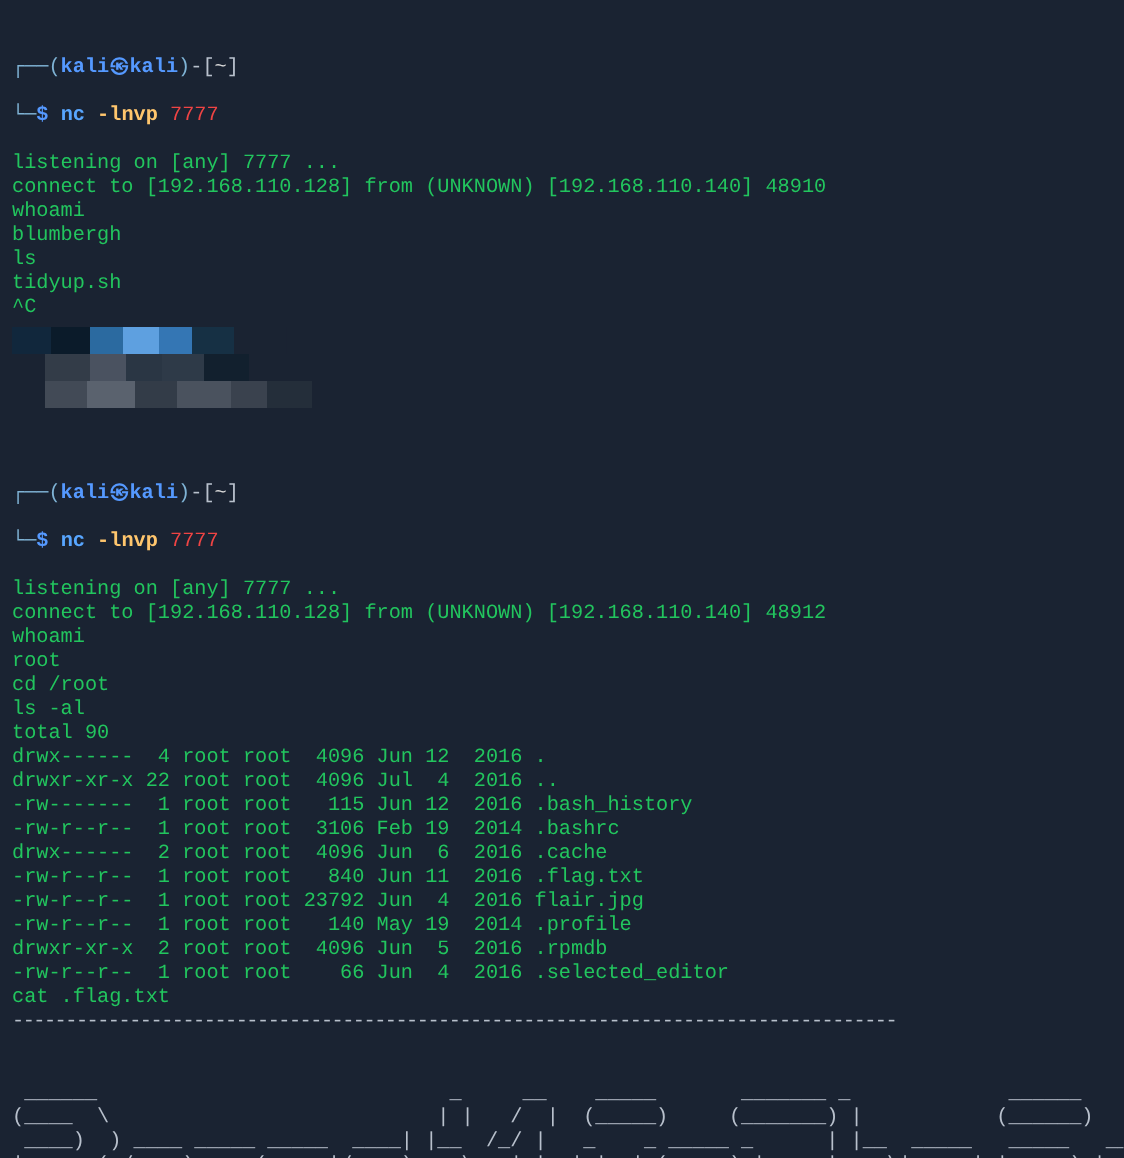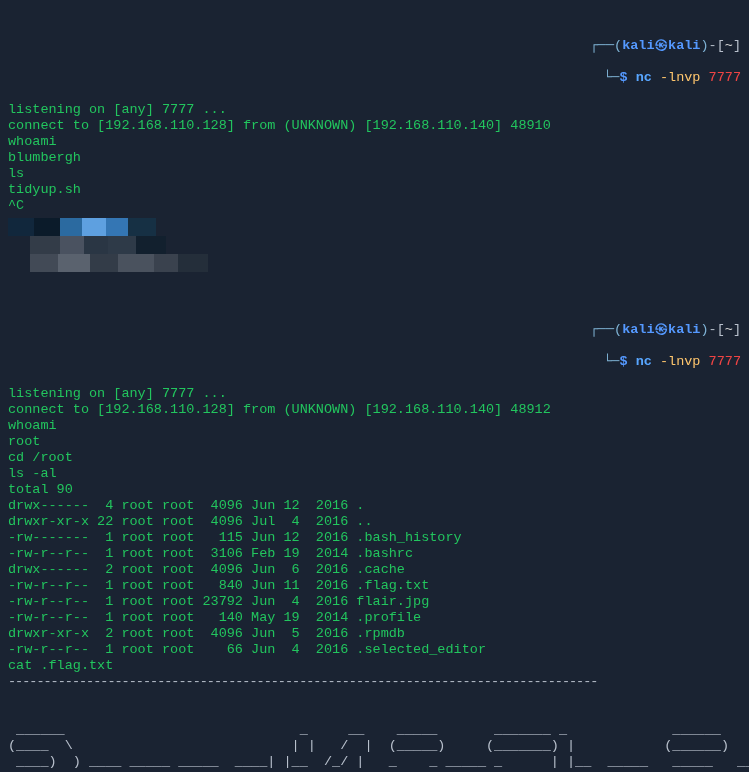--- a/index.html
+++ b/index.html
@@ -10,30 +10,30 @@
     font-family: 'Consolas', 'Monaco', 'Courier New', monospace;
     font-size: 13.5px;
     line-height: 16px;
     color: #b8c0cc;
     overflow: hidden;
   }
   .terminal {
     padding: 6px 8px;
     white-space: pre;
   }
-  .prompt-line { display: block; text-align: right; }
+  .prompt-line { display: block; }
   .paren { color: #7fb3d5; }
   .user { color: #5599ff; font-weight: bold; }
   .at { color: #5599ff; font-weight: bold; }
   .host { color: #5599ff; font-weight: bold; }
   .dash { color: #b8c0cc; }
   .path { color: #d8d8d8; }
   .dollar { color: #5599ff; font-weight: bold; }
   .cmd { color: #58a6ff; font-weight: bold; }
-  .arg-flag { color: #ffc66d; font-weight: normal; }
+  .arg-flag { color: #ffc66d; font-weight: bold; }
   .arg-num { color: #ef4444; }
   .out { color: #22c55e; }
   .hr { color: #b8c0cc; letter-spacing: -1px; }
   .ascii-art { color: #b8c0cc; white-space: pre; line-height: 16px; }
   .pixelblock {
     position: relative;
     width: 210px;
     height: 62px;
     margin: 4px 0 10px 0;
     background: #1a2332;

